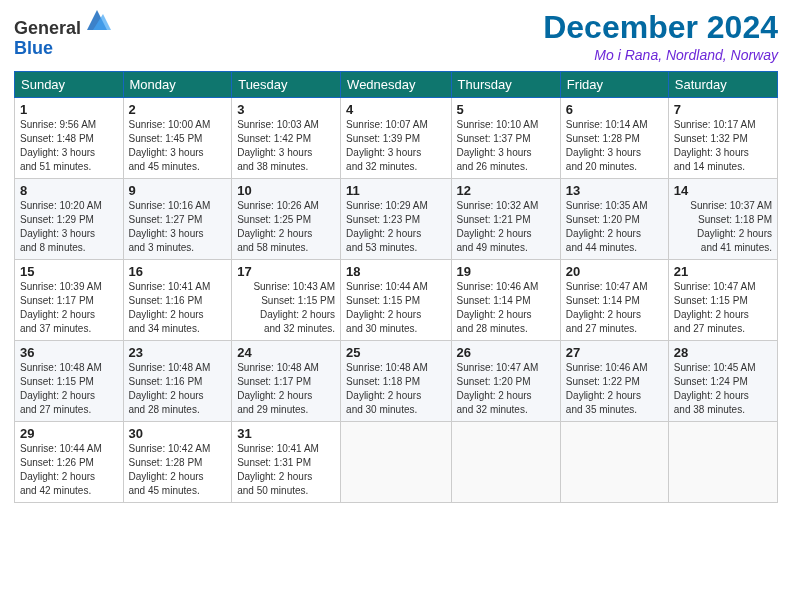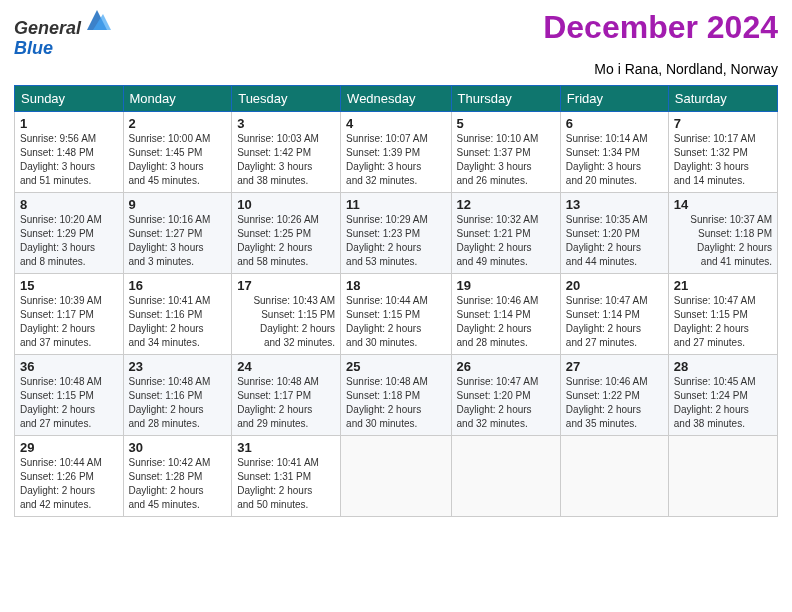--- a/index.html
+++ b/index.html
@@ -18,48 +18,48 @@
     .header {
       display: flex;
       justify-content: space-between;
       align-items: flex-start;
       margin-bottom: 8px;
     }
     .logo {
       display: flex;
       align-items: center;
       gap: 0px;
-      font-style: italic;
     }
     .logo-text {
       font-size: 18px;
       font-weight: bold;
       line-height: 1.1;
     }
     .logo-text .general { color: #333; }
     .logo-text .blue { color: #1565c0; }
     .logo-icon {
       width: 28px;
       height: 28px;
       margin-left: 2px;
       margin-top: -4px;
     }
     .title-block {
       text-align: right;
     }
     .month-title {
       font-size: 32px;
       font-weight: bold;
-      color: #a21caf;
+      color: #0369a1;
       line-height: 1.1;
     }
     .location {
       font-size: 14px;
-      color: #000000;
-      margin-top: 16px;
+      color: #6d28d9;
+      margin-top: 2px;
+      font-style: italic;
     }
     .calendar {
       width: 100%;
       border-collapse: collapse;
       font-size: 10.5px;
     }
     .calendar th {
       background: #0f766e;
       color: #fff;
       text-align: left;
@@ -166,21 +166,21 @@
           <td>
             <span class="day-num">5</span>
             <div class="day-info" style="white-space: pre-line;">Sunrise: 10:10 AM
 Sunset: 1:37 PM
 Daylight: 3 hours
 and 26 minutes.</div>
           </td>
           <td>
             <span class="day-num">6</span>
             <div class="day-info" style="white-space: pre-line;">Sunrise: 10:14 AM
-Sunset: 1:34 PM
+Sunset: 1:28 PM
 Daylight: 3 hours
 and 20 minutes.</div>
           </td>
           <td>
             <span class="day-num">7</span>
             <div class="day-info" style="white-space: pre-line;">Sunrise: 10:17 AM
 Sunset: 1:32 PM
 Daylight: 3 hours
 and 14 minutes.</div>
           </td>

